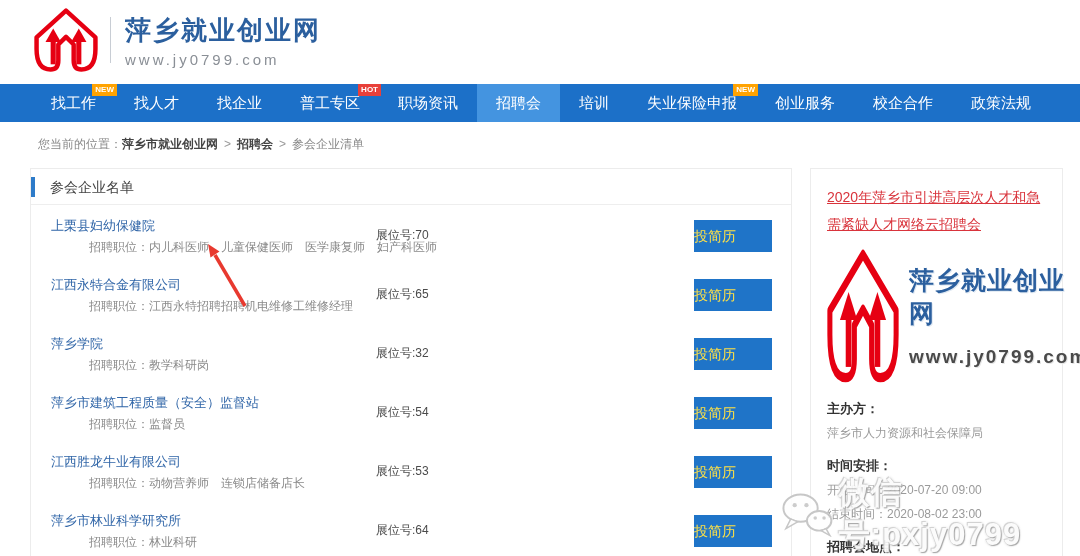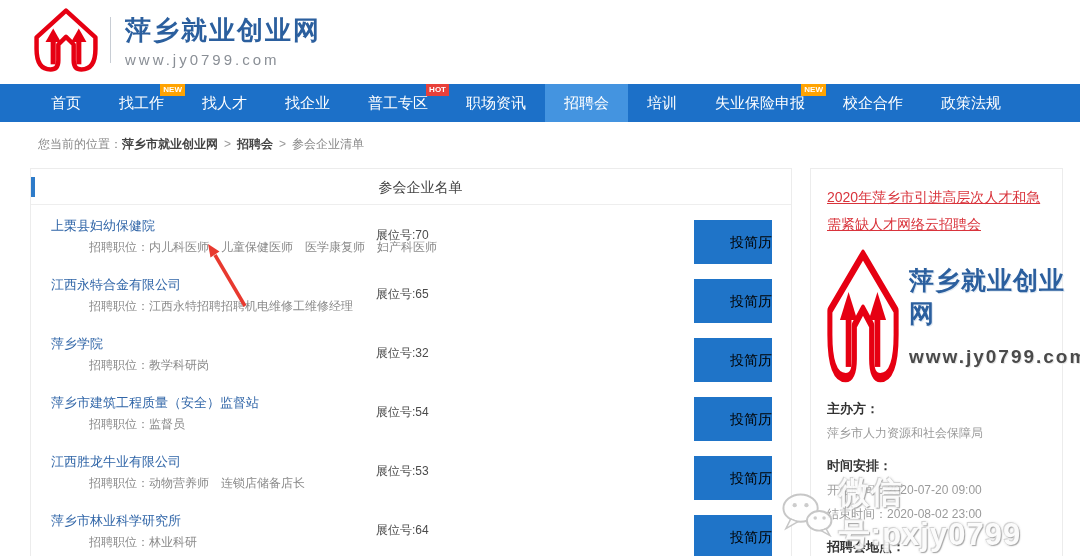--- a/index.html
+++ b/index.html
@@ -25,27 +25,27 @@
 
   
   .breadcrumb { position:absolute; left:0; top:122px; width:900px; height:46px; line-height:44px; padding-left:38px; font-size:12px; color:#888; }
   .breadcrumb .bc-strong { color:#444; font-weight:bold; }
   .breadcrumb .bc-sep { margin:0 6px; color:#999; }
 
   
   .panel-main { position:absolute; left:30px; top:168px; width:762px; height:388px; border:1px solid #ececec; border-bottom:none; background:#fff; }
   .panel-head { position:relative; height:36px; border-bottom:1px solid #eee; }
   .panel-accent { position:absolute; left:0; top:8px; width:4px; height:20px; background:#2d7bc9; }
-  .panel-title { margin-left:19px; line-height:36px; font-size:14px; color:#444;text-align:center; }
+  .panel-title { margin-left:19px; line-height:36px; font-size:14px; color:#444; }
 
   .company-row { position:relative; height:59px; }
   .company-name { position:absolute; left:20px; top:12px; font-size:13px; color:#3166a8; text-decoration:none; cursor:pointer; }
   .company-positions { position:absolute; left:20px; top:34px; font-size:12px; color:#8a8a8a;margin-left:38px; }
   .booth { position:absolute; left:345px; top:22px; font-size:12px; color:#4a4a4a; }
-  .apply-btn { position:absolute; left:663px; top:15px; width:78px; height:44px; background:#1f74c8; color:#000000; border:none; font-size:14px; line-height:28px; text-align:right; cursor:pointer; font-family:inherit; }
+  .apply-btn { position:absolute; left:663px; top:15px; width:78px; height:32px; background:#1f74c8; color:#fde047; border:none; font-size:14px; line-height:28px; text-align:left; cursor:pointer; font-family:inherit; }
 
   
   .annot-arrow { position:absolute; left:200px; top:242px; width:56px; height:68px; pointer-events:none; }
 
   
   .panel-side { position:absolute; left:810px; top:168px; width:253px; height:388px; border:1px solid #ececec; border-bottom:none; background:#fff; padding:0 16px; }
   .event-link { display:block; margin-top:15px; font-size:14px; line-height:1.9; color:#d9343c; text-decoration:underline; cursor:pointer; }
   .side-logo { display:flex; align-items:center; margin-top:10px; height:138px; }
   .side-logo-icon { width:72px; height:134px; flex:none; }
   .side-logo-text { margin-left:10px; }
@@ -76,29 +76,29 @@
       </svg>
       <div class="brand-divider"></div>
       <div class="brand-text">
         <div class="site-name">萍乡就业创业网</div>
         <div class="site-url">www.jy0799.com</div>
       </div>
     </div>
   </div>
 
   <div class="nav">
-    <a class="nav-item">首页</a>
     <a class="nav-item"><span>找工作</span><span class="nav-badge new">NEW</span></a>
     <a class="nav-item">找人才</a>
     <a class="nav-item">找企业</a>
     <a class="nav-item"><span>普工专区</span><span class="nav-badge hot">HOT</span></a>
     <a class="nav-item">职场资讯</a>
     <a class="nav-item active">招聘会</a>
     <a class="nav-item">培训</a>
     <a class="nav-item"><span>失业保险申报</span><span class="nav-badge new">NEW</span></a>
+    <a class="nav-item">创业服务</a>
     <a class="nav-item">校企合作</a>
     <a class="nav-item">政策法规</a>
 
   </div>
 
   <div class="breadcrumb">
     <span>您当前的位置：</span><span class="bc-strong">萍乡市就业创业网</span><span class="bc-sep">&gt;</span><span class="bc-strong">招聘会</span><span class="bc-sep">&gt;</span><span>参会企业清单</span>
   </div>
 
   <div class="panel-main">

